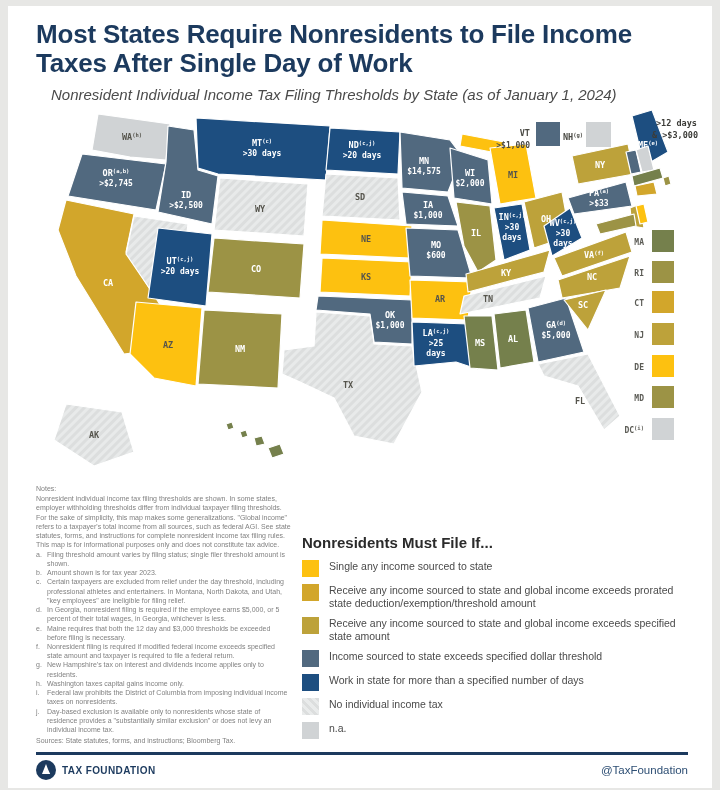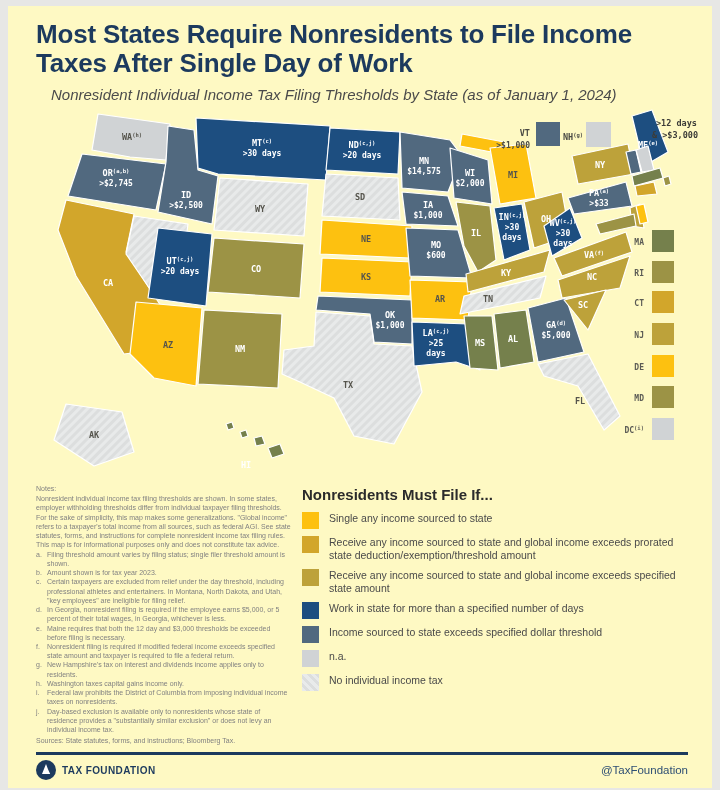--- a/index.html
+++ b/index.html
@@ -1,26 +1,26 @@
 <!DOCTYPE html>
 <html><head>
 <meta charset="utf-8">
 <style>
   html,body{margin:0;padding:0;}
   body{width:720px;height:790px;position:relative;background:#e7e7e5;font-family:"Liberation Sans",sans-serif;overflow:hidden;}
-  .card{position:absolute;left:8px;right:8px;top:6px;bottom:2px;background:#fef9c3;}
+  .card{position:absolute;left:8px;right:8px;top:6px;bottom:2px;background:#ffffff;}
   
   .hdr{position:absolute;left:28px;top:14px;width:660px;}
   .hdr h1{margin:0;font-size:26px;line-height:1.13;font-weight:bold;color:#1c3a5e;max-width:620px;letter-spacing:-0.2px;}
   .hdr .sub{margin:7px 0 0 15px;font-size:15px;font-style:italic;color:#4b4b4b;}
   
   #map-wrap{position:absolute;left:28px;top:100px;width:664px;height:382px;}
   #map text{font-family:"DejaVu Sans Mono",monospace;font-weight:bold;}
   
-  .bottom{position:absolute;left:28px;top:478px;right:24px;display:flex;align-items:flex-start;}
+  .bottom{position:absolute;left:28px;top:478px;right:24px;display:flex;align-items:flex-end;}
   .notes{width:256px;flex:0 0 256px;font-size:7px;line-height:1.32;color:#818181;margin-right:8px;}
   .notes .ntitle{margin-bottom:1px;}
   .nitem{display:flex;}
   .nitem .ntag{width:11px;flex:0 0 11px;}
   .nitem .ntext{flex:1;}
   .nsources{margin-top:2px;}
   .legend{flex:1;padding-left:2px;}
   .legend h2{margin:2px 0 9px 0;font-size:15px;color:#2b2b2b;font-weight:bold;}
   .lrow{display:flex;margin-bottom:7px;align-items:flex-start;}
   .lrow .sw{width:17px;height:17px;flex:0 0 17px;margin-right:10px;margin-top:0px;}
@@ -246,34 +246,34 @@
           </div>
           <div class="lrow">
             <span class="sw" style="background: rgb(210, 166, 43);"></span>
             <span class="ltext">Receive any income sourced to state and global income exceeds prorated state deduction/exemption/threshold amount</span>
           </div>
           <div class="lrow">
             <span class="sw" style="background: rgb(189, 162, 58);"></span>
             <span class="ltext">Receive any income sourced to state and global income exceeds specified state amount</span>
           </div>
           <div class="lrow">
+            <span class="sw" style="background: rgb(81, 105, 127);"></span>
+            <span class="ltext">Income sourced to state exceeds specified dollar threshold</span>
+          </div>
+          <div class="lrow">
             <span class="sw" style="background: rgb(29, 78, 128);"></span>
             <span class="ltext">Work in state for more than a specified number of days</span>
           </div>
           <div class="lrow">
-            <span class="sw" style="background: rgb(81, 105, 127);"></span>
-            <span class="ltext">Income sourced to state exceeds specified dollar threshold</span>
+            <span class="sw hatch"></span>
+            <span class="ltext">No individual income tax</span>
           </div>
           <div class="lrow">
             <span class="sw" style="background: rgb(208, 211, 213);"></span>
             <span class="ltext">n.a.</span>
-          </div>
-          <div class="lrow">
-            <span class="sw hatch"></span>
-            <span class="ltext">No individual income tax</span>
           </div>
         </div>
     </div>
   </div>
 
   <div class="rule"></div>
   <div class="foot">
     <div class="brand">
       <svg width="20" height="20" viewBox="0 0 20 20">
         <circle cx="10" cy="10" r="10" fill="#1c3a5e"></circle>

